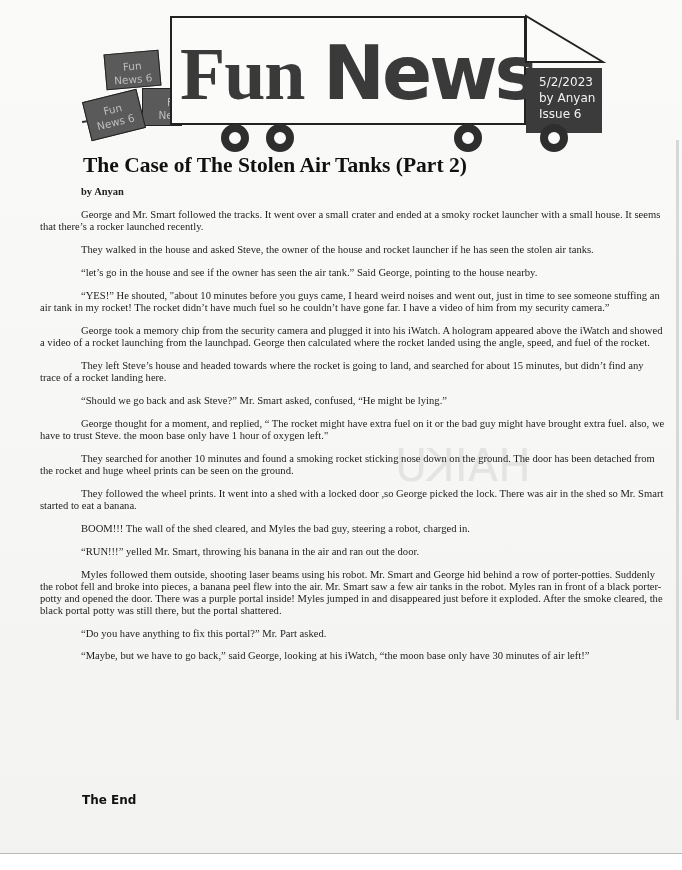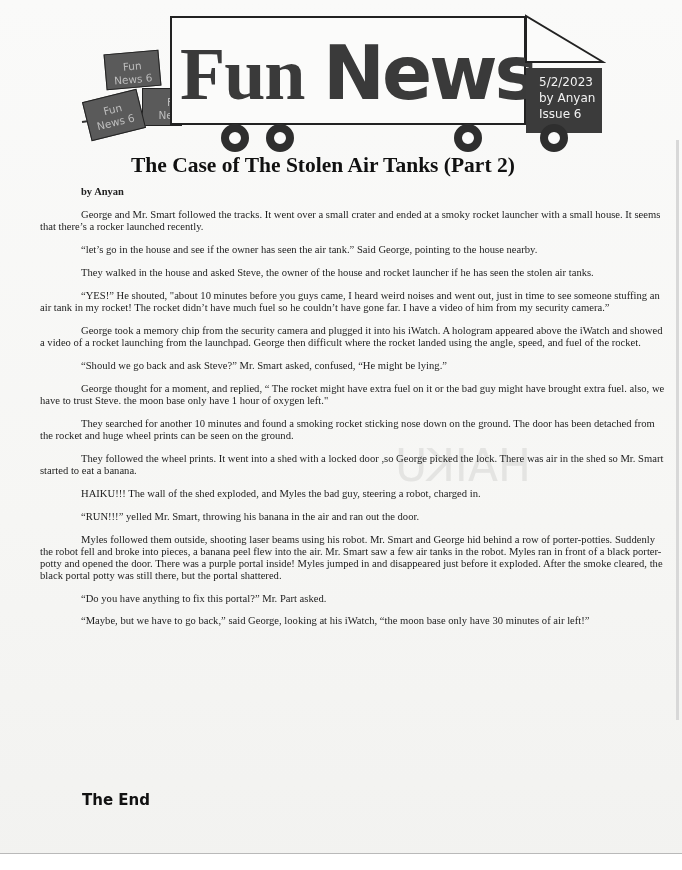--- a/index.html
+++ b/index.html
@@ -63,36 +63,36 @@
   }
   .box-1 { left: 105px; top: 52px; width: 55px; height: 36px; transform: rotate(-5deg); }
   .box-2 { left: 86px; top: 95px; width: 56px; height: 40px; transform: rotate(-14deg); }
   .box-3 { left: 142px; top: 88px; width: 40px; height: 38px; }
   .box-line { position: absolute; left: 82px; top: 121px; width: 100px; height: 2px; background: #333; transform: rotate(-8deg); transform-origin: left; }
 
   
   .article-title {
     position: absolute; left: 83px; top: 152px;
     font-family: "Liberation Serif", "DejaVu Serif", serif; font-weight: bold;
-    font-size: 21.5px; line-height: 26px; color: #111; white-space: nowrap; margin-left: 48px;
+    font-size: 21.5px; line-height: 26px; color: #111; white-space: nowrap;
   }
   .byline {
     position: absolute; left: 81px; top: 185px;
     font-weight: bold; font-size: 10.5px; line-height: 14px; color: #222;
   }
   .body {
     position: absolute; left: 40px; top: 209px; width: 626px;
     font-size: 10.6px; line-height: 12px; color: #1c1c1c;
   }
   .body p { margin: 0 0 11px 0; text-indent: 41px; }
   .body p.tight { margin-bottom: 10px; }
   .the-end {
     position: absolute; left: 82px; top: 791px;
     font-family: "DejaVu Sans", "Liberation Sans", sans-serif; font-weight: bold;
-    font-size: 15px; line-height: 18px; color: #111;
+    font-size: 12px; line-height: 18px; color: #111;
   }
   .ghost {
     position: absolute; font-family: "DejaVu Sans", sans-serif; color: #e4e4e2;
     pointer-events: none;
   }
 </style>
 </head>
 <body>
 
 <div class="page">
@@ -133,29 +133,30 @@
     <div class="wheel" style="left:266px; top:124px;"></div>
     <div class="wheel" style="left:454px; top:124px;"></div>
     <div class="wheel" style="left:540px; top:124px;"></div>
   </div>
 
   <div class="article-title">The Case of The Stolen Air Tanks (Part 2)</div>
   <div class="byline">by Anyan</div>
 
   <div class="body">
     <p>George and Mr. Smart followed the tracks. It went over a small crater and ended at a smoky rocket launcher with a small house. It seems that there’s a rocker launched recently.</p>
+    <p>They walked in the house and asked Steve, the owner of the house and rocket launcher if he has seen the stolen air tanks.</p>
     <p>“let’s go in the house and see if the owner has seen the air tank.” Said George, pointing to the house nearby.</p>
-    <p>They walked in the house and asked Steve, the owner of the house and rocket launcher if he has seen the stolen air tanks.</p>
     <p>“YES!” He shouted, "about 10 minutes before you guys came, I heard weird noises and went out, just in time to see someone stuffing an air tank in my rocket! The rocket didn’t have much fuel so he couldn’t have gone far. I have a video of him from my security camera.”</p>
-    <p>George took a memory chip  from the security camera and plugged it into his iWatch. A hologram appeared above the iWatch and showed a video of a rocket launching from the launchpad. George then difficult where the rocket landed using the angle, speed, and fuel of the rocket.</p>
+    <p>George took a memory chip  from the security camera and plugged it into his iWatch. A hologram appeared above the iWatch and showed a video of a rocket launching from the launchpad. George then calculated where the rocket landed using the angle, speed, and fuel of the rocket.</p>
+    <p>They left Steve’s house and headed towards where the rocket is going to land, and searched for about 15 minutes, but didn’t find any trace of a rocket landing here.</p>
     <p>“Should we go back and ask Steve?” Mr. Smart asked, confused, “He might be lying.”</p>
     <p>George thought for a moment, and replied, “ The rocket might have extra fuel on it or the bad guy might have brought extra fuel. also, we have to trust Steve. the moon base only have 1 hour of oxygen left."</p>
     <p>They searched for another 10 minutes and found a smoking rocket sticking nose down on the ground. The door has been detached from the rocket and huge wheel prints can be seen on the ground.</p>
     <p>They followed the wheel prints. It went into a shed with a locked door ,so George picked the lock. There was air in the shed so Mr. Smart started to eat a banana.</p>
-    <p>HAIKU!!! The wall of the shed exploded, and Myles the bad guy, steering a robot, charged in.</p>
+    <p>BOOM!!! The wall of the shed cleared, and Myles the bad guy, steering a robot, charged in.</p>
     <p>“RUN!!!” yelled Mr. Smart, throwing his banana in the air and ran out the door.</p>
     <p>Myles followed them outside, shooting laser beams using his robot. Mr. Smart and George hid behind a row of porter-potties. Suddenly the robot fell and broke into pieces, a banana peel flew into the air. Mr. Smart saw a few air tanks in the robot. Myles ran in front of a black porter-potty and opened the door. There was a purple portal inside! Myles jumped in and disappeared just before it exploded. After the smoke cleared, the black portal potty was still there, but the portal shattered.</p>
     <p class="tight">“Do you have anything to fix this portal?” Mr. Part asked.</p>
     <p class="tight">“Maybe, but we have to go back,” said George, looking at his iWatch, “the moon base only have 30 minutes of air left!”</p>
   </div>
 
   <div class="the-end">The End</div>
 
   <div class="page-bottom-edge"></div>
 </div>

